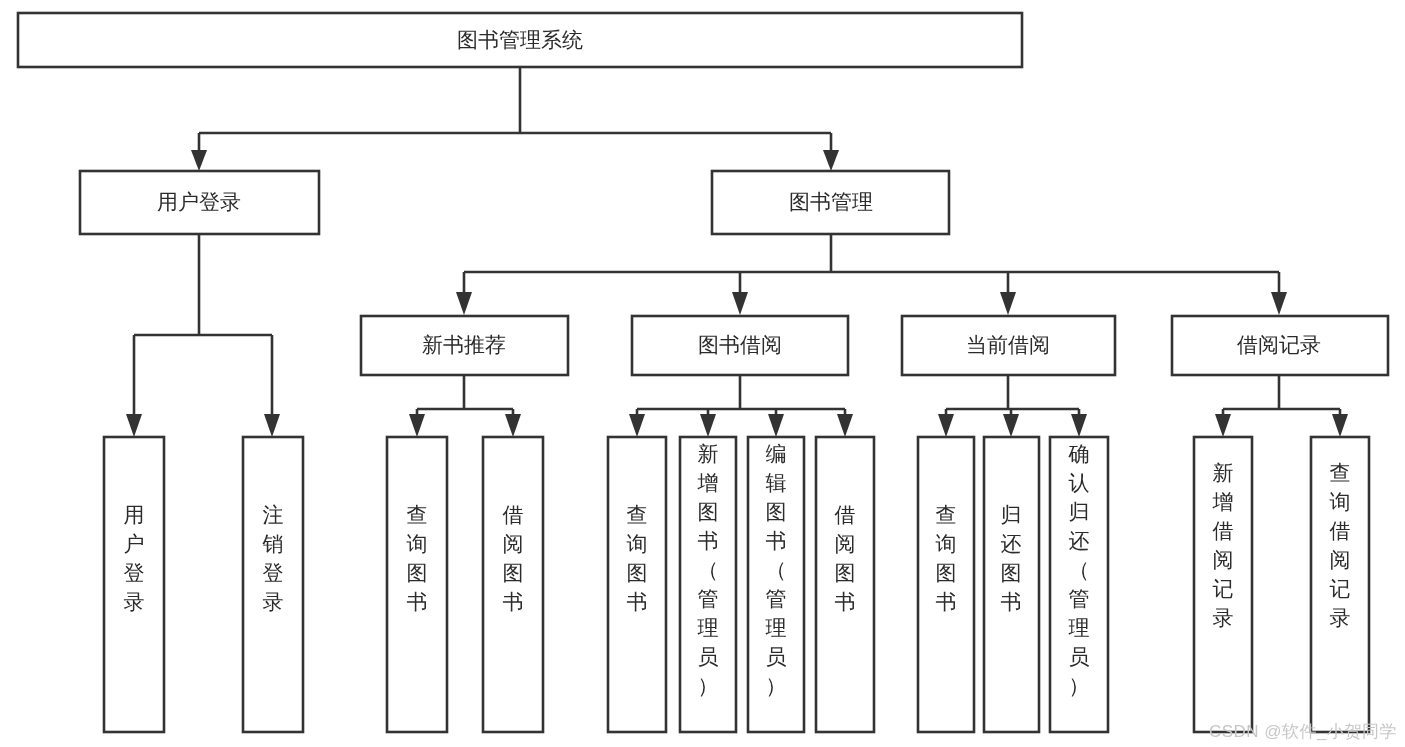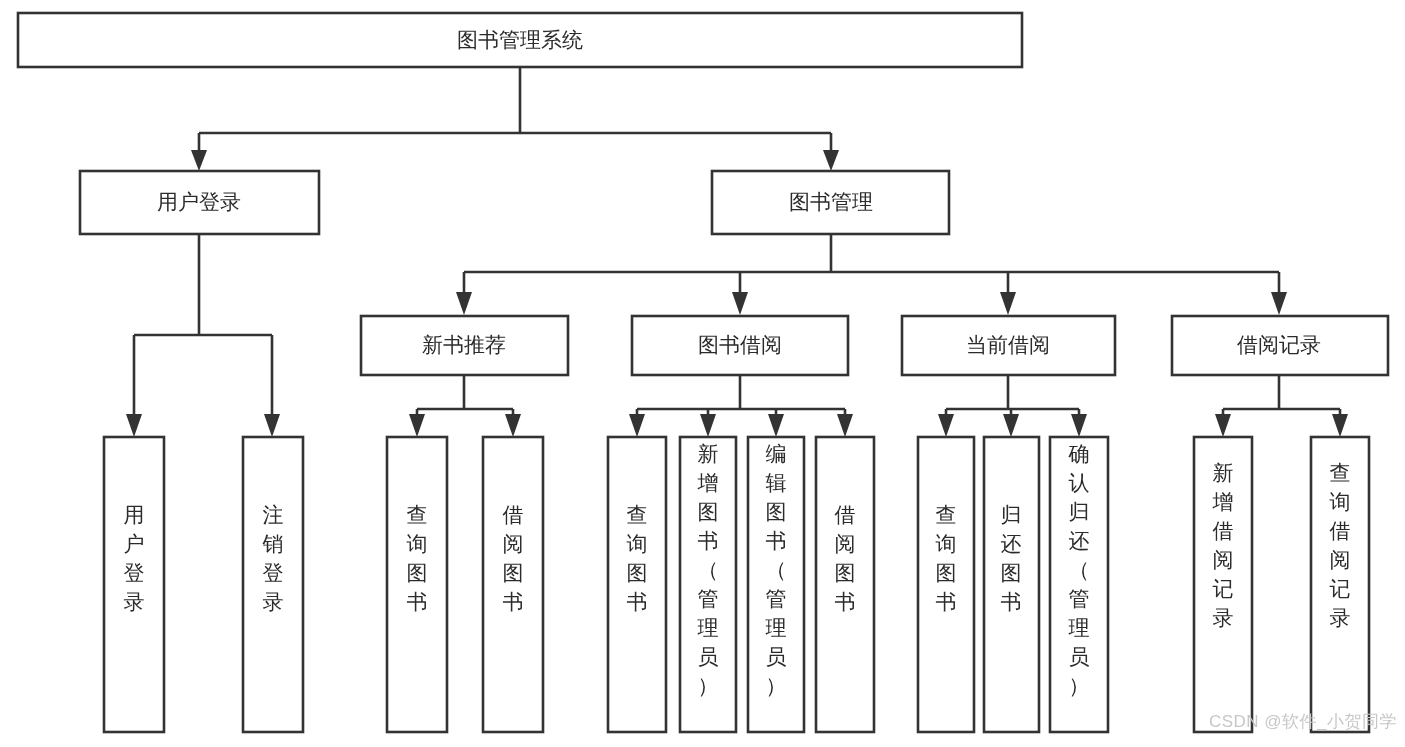--- a/index.html
+++ b/index.html
@@ -42,21 +42,21 @@
     stroke-width: 2.6;
     fill: none;
   }
   .arrow-head {
     fill: #333333;
     stroke: none;
   }
   .watermark {
     position: absolute;
     right: 8px;
-    bottom: 14px;
+    bottom: 4px;
     font-family: "Liberation Sans", "DejaVu Sans", sans-serif;
     font-size: 17px;
     color: #c7c7c7;
     letter-spacing: 0.5px;
     white-space: nowrap;
     pointer-events: none;
   }
 </style>
 </head>
 <body>

